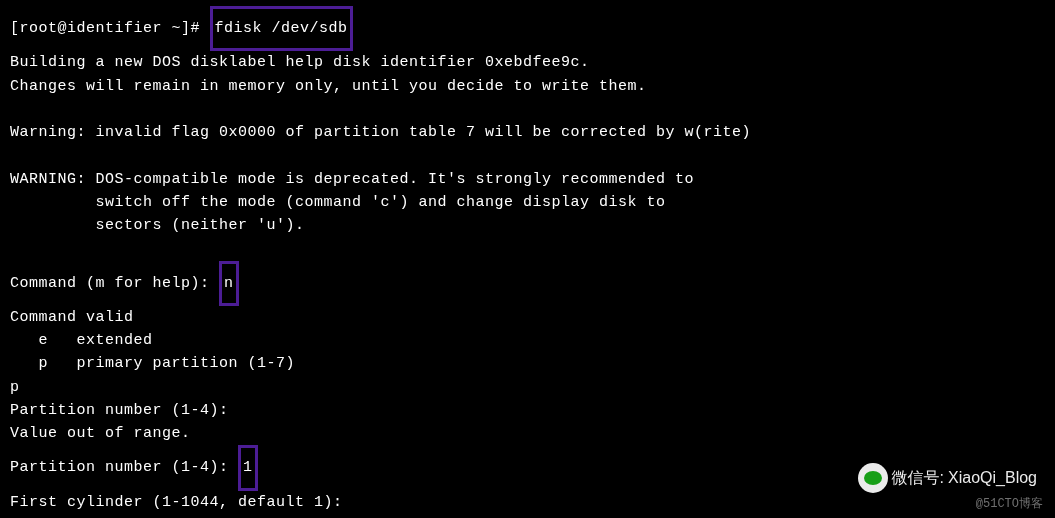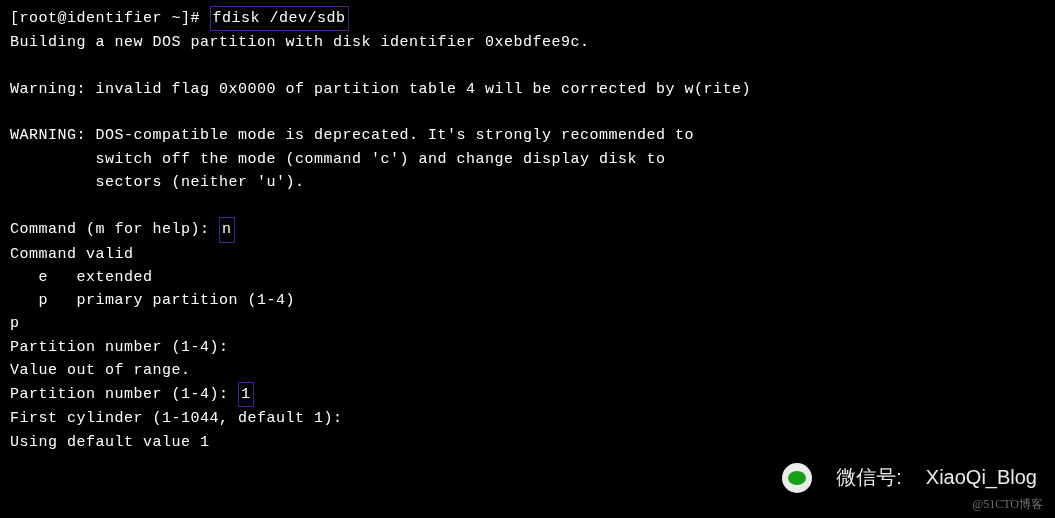--- a/index.html
+++ b/index.html
@@ -17,34 +17,34 @@
       width: 1055px;
       height: 518px;
       position: relative;
       letter-spacing: 0.5px;
       overflow: hidden;
     }
     .line {
       white-space: pre;
     }
     .highlight-box {
-      border: 1px solid #4c1d95;
-      padding: 0 2px;
+      border: 3px solid #4c1d95;
+      padding: 8px 2px;
       display: inline-block;
     }
     .watermark {
       position: absolute;
       right: 18px;
       bottom: 25px;
       display: flex;
       align-items: center;
-      gap: 24px;
+      gap: 4px;
       color: #fff;
       font-family: "Microsoft YaHei", sans-serif;
-      font-size: 20px;
+      font-size: 16px;
       letter-spacing: 0;
       opacity: 0.92;
     }
     .wechat-logo {
       width: 30px;
       height: 30px;
       background: #fff;
       border-radius: 50%;
       display: flex;
       align-items: center;
@@ -54,47 +54,48 @@
       width: 18px;
       height: 14px;
       background: #1aad19;
       border-radius: 50%;
       position: relative;
     }
     .attribution {
       position: absolute;
       right: 12px;
       bottom: 4px;
-      font-family: Liberation Serif, serif;
+      font-family: Liberation Mono, monospace;
       font-size: 12px;
       color: #707070;
       letter-spacing: 0;
     }
   </style>
 </head>
 <body>
 
 <div>
 
   <div class="line"><span>[root@identifier ~]# </span><span class="highlight-box">fdisk /dev/sdb</span></div>
 
-  <div class="line">Building a new DOS partition with disk identifier 0xebdfee9c.</div>
+  <div class="line">Building a new DOS disklabel help disk identifier 0xebdfee9c.</div>
+  <div class="line">Changes will remain in memory only, until you decide to write them.</div>
   <div class="line">&nbsp;</div>
-  <div class="line">Warning: invalid flag 0x0000 of partition table 4 will be corrected by w(rite)</div>
+  <div class="line">Warning: invalid flag 0x0000 of partition table 7 will be corrected by w(rite)</div>
   <div class="line">&nbsp;</div>
   <div class="line">WARNING: DOS-compatible mode is deprecated. It's strongly recommended to</div>
   <div class="line">         switch off the mode (command 'c') and change display disk to</div>
   <div class="line">         sectors (neither 'u').</div>
   <div class="line">&nbsp;</div>
 
   <div class="line"><span>Command (m for help): </span><span class="highlight-box">n</span></div>
 
   <div class="line">Command valid</div>
   <div class="line">   e   extended</div>
-  <div class="line">   p   primary partition (1-4)</div>
+  <div class="line">   p   primary partition (1-7)</div>
   <div class="line">p</div>
   <div class="line">Partition number (1-4):</div>
   <div class="line">Value out of range.</div>
 
   <div class="line"><span>Partition number (1-4): </span><span class="highlight-box">1</span></div>
 
   <div class="line">First cylinder (1-1044, default 1):</div>
   <div class="line">Using default value 1</div>
 
 </div>

